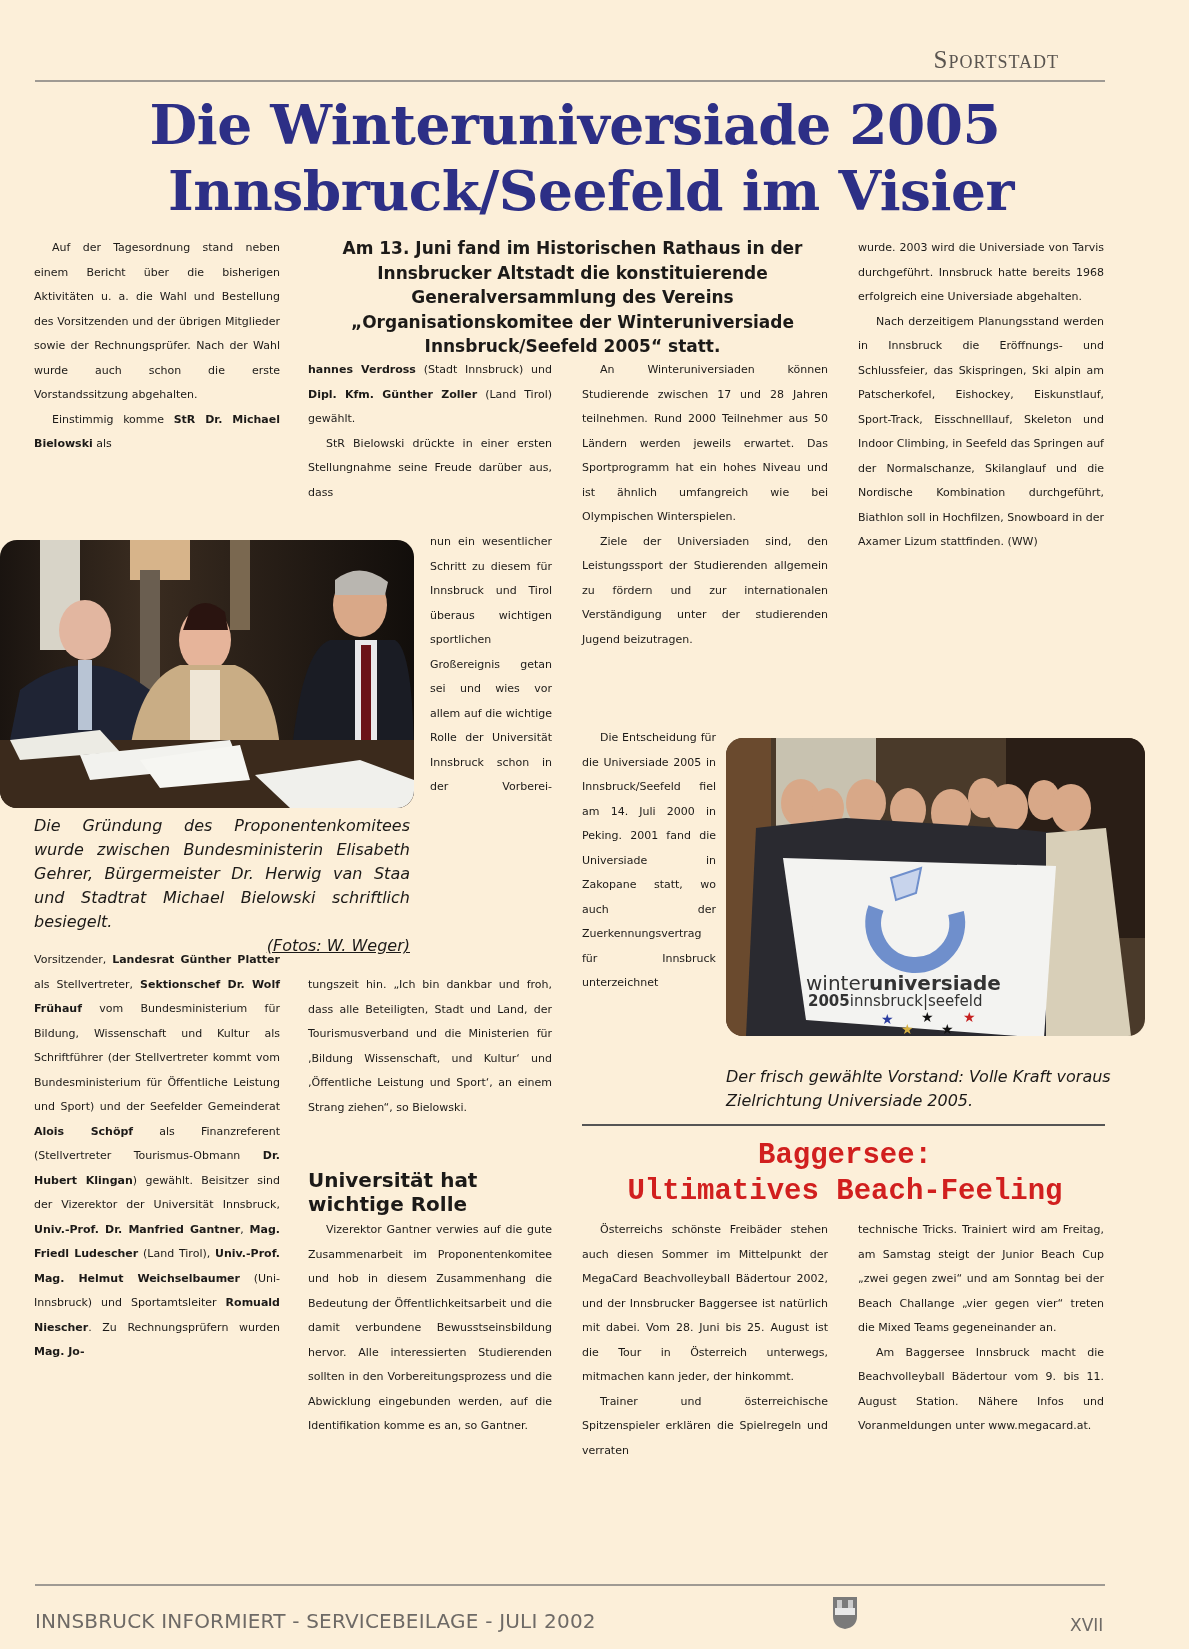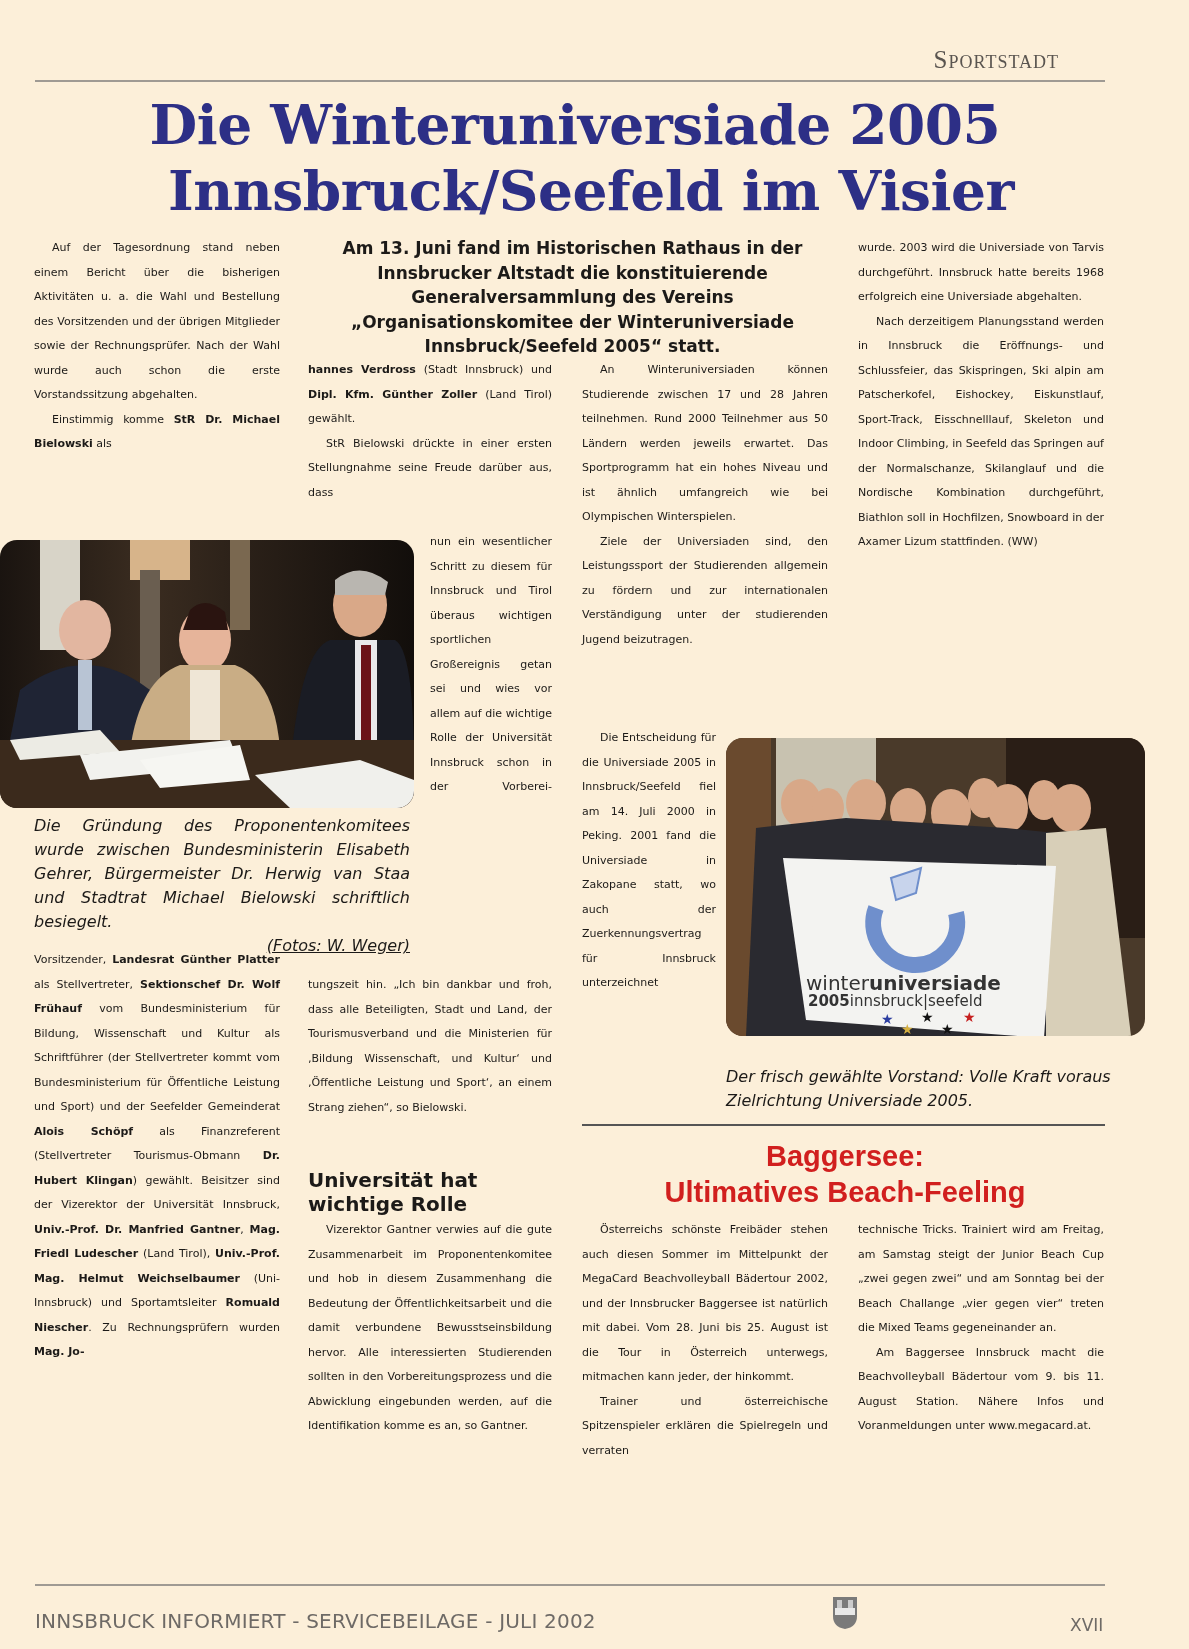--- a/index.html
+++ b/index.html
@@ -33,21 +33,21 @@
   }
   .photo { position: absolute; overflow: hidden; border-radius: 17px; }
   .caption {
     position: absolute; font-style: italic; font-size: 16px; line-height: 24px; text-align: justify;
   }
   .subhead {
     position: absolute; text-align: left; font-weight: bold; font-size: 20px; line-height: 24px;
   }
   .red-head {
     position: absolute; left: 580px; width: 530px; top: 1138px; text-align: center;
-    font-family: Liberation Sans, sans-serif; font-weight: bold; color: #d11f1e;
+    font-family: Liberation Mono, monospace; font-weight: bold; color: #d11f1e;
     font-size: 29px; line-height: 36px;
   }
   .footer-left {
     left: 35px; top: 1609px; font-size: 20px; color: #6e6a66; letter-spacing: 0.2px;
   }
   .footer-right {
     left: 1070px; top: 1615px; font-size: 17px; color: #6e6a66;
   }
 </style>
 </head>

